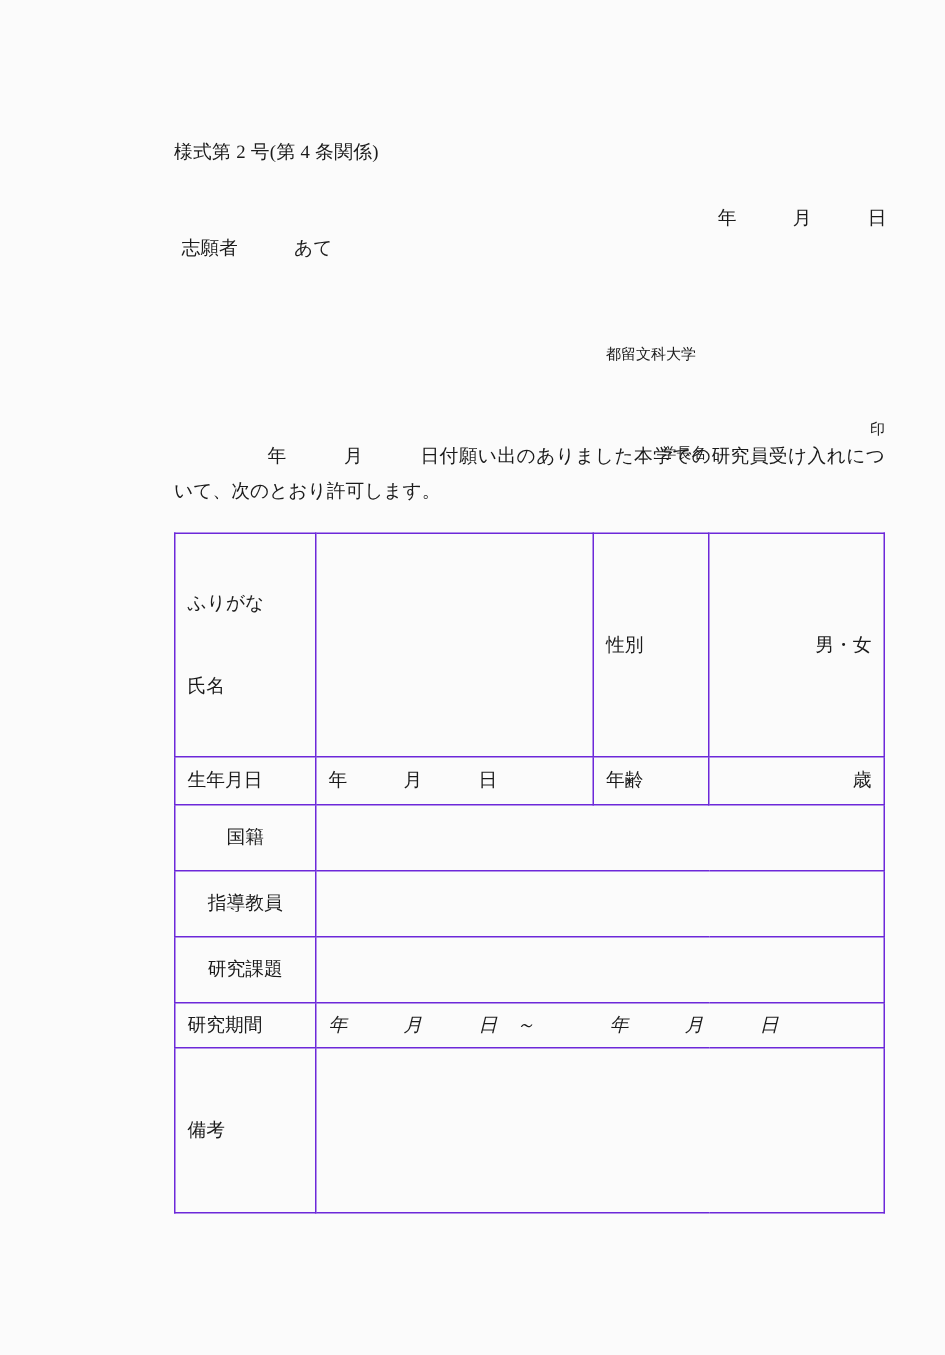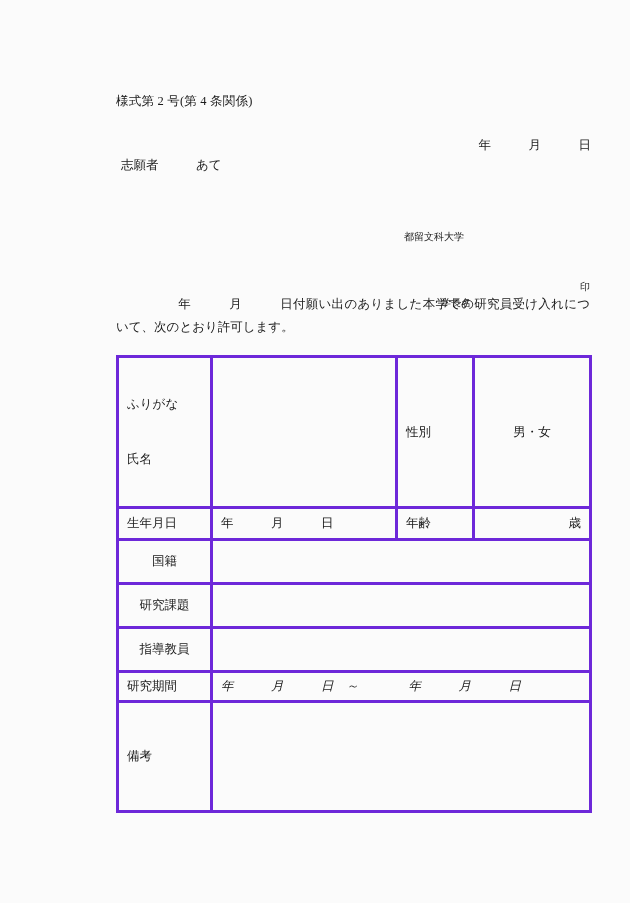--- a/index.html
+++ b/index.html
@@ -94,38 +94,38 @@
   .form-table {
     position: absolute;
     left: 78px;
     top: 355px;
     width: 474px;
     border-collapse: collapse;
     table-layout: fixed;
     font-size: 12.5px;
   }
   .form-table td {
-    border: 3px solid #6d28d9;
+    border: 1px solid #6d28d9;
     padding: 0 8px;
     vertical-align: middle;
     line-height: 1.5;
   }
   .col-label { width: 94px; }
   .col-value { width: 185px; }
   .col-sublabel { width: 77px; }
   .col-subvalue { width: 117px; }
 
   .r-name    { height: 36px; }
   .r-dob     { height: 32px; }
   .r-simple  { height: 44px; text-align: center; }
   .r-period  { height: 30px; }
   .r-remarks { height: 110px; }
 
   .cell-stack { display: block; line-height: 1.42; }
-  .center { text-align: center; }
+  .center { text-align: right; }
   .right  { text-align: right; }
 
   .label-cell { white-space: pre; }
   .v-top { vertical-align: top; padding-top: 6px; }
 
   .dob-inner   { padding-left: 52px; white-space: pre; }
   .period-inner{ padding-left: 60px; white-space: pre; font-style: italic; }
 </style>
 </head>
 <body>
@@ -175,26 +175,26 @@
         <td>年齢</td>
         <td class="right">歳</td>
       </tr>
 
       <tr class="r-simple">
         <td>国籍</td>
         <td colspan="3"></td>
       </tr>
 
       <tr class="r-simple">
+        <td>指導教員</td>
+        <td colspan="3"></td>
+      </tr>
+
+      <tr class="r-simple">
         <td>研究課題</td>
-        <td colspan="3"></td>
-      </tr>
-
-      <tr class="r-simple">
-        <td>指導教員</td>
         <td colspan="3"></td>
       </tr>
 
       <tr class="r-period">
         <td>研究期間</td>
         <td colspan="3" class="period-inner">年　　　月　　　日　～　　　　年　　　月　　　日</td>
       </tr>
 
       <tr class="r-remarks">
         <td class="v-top">備考</td>

